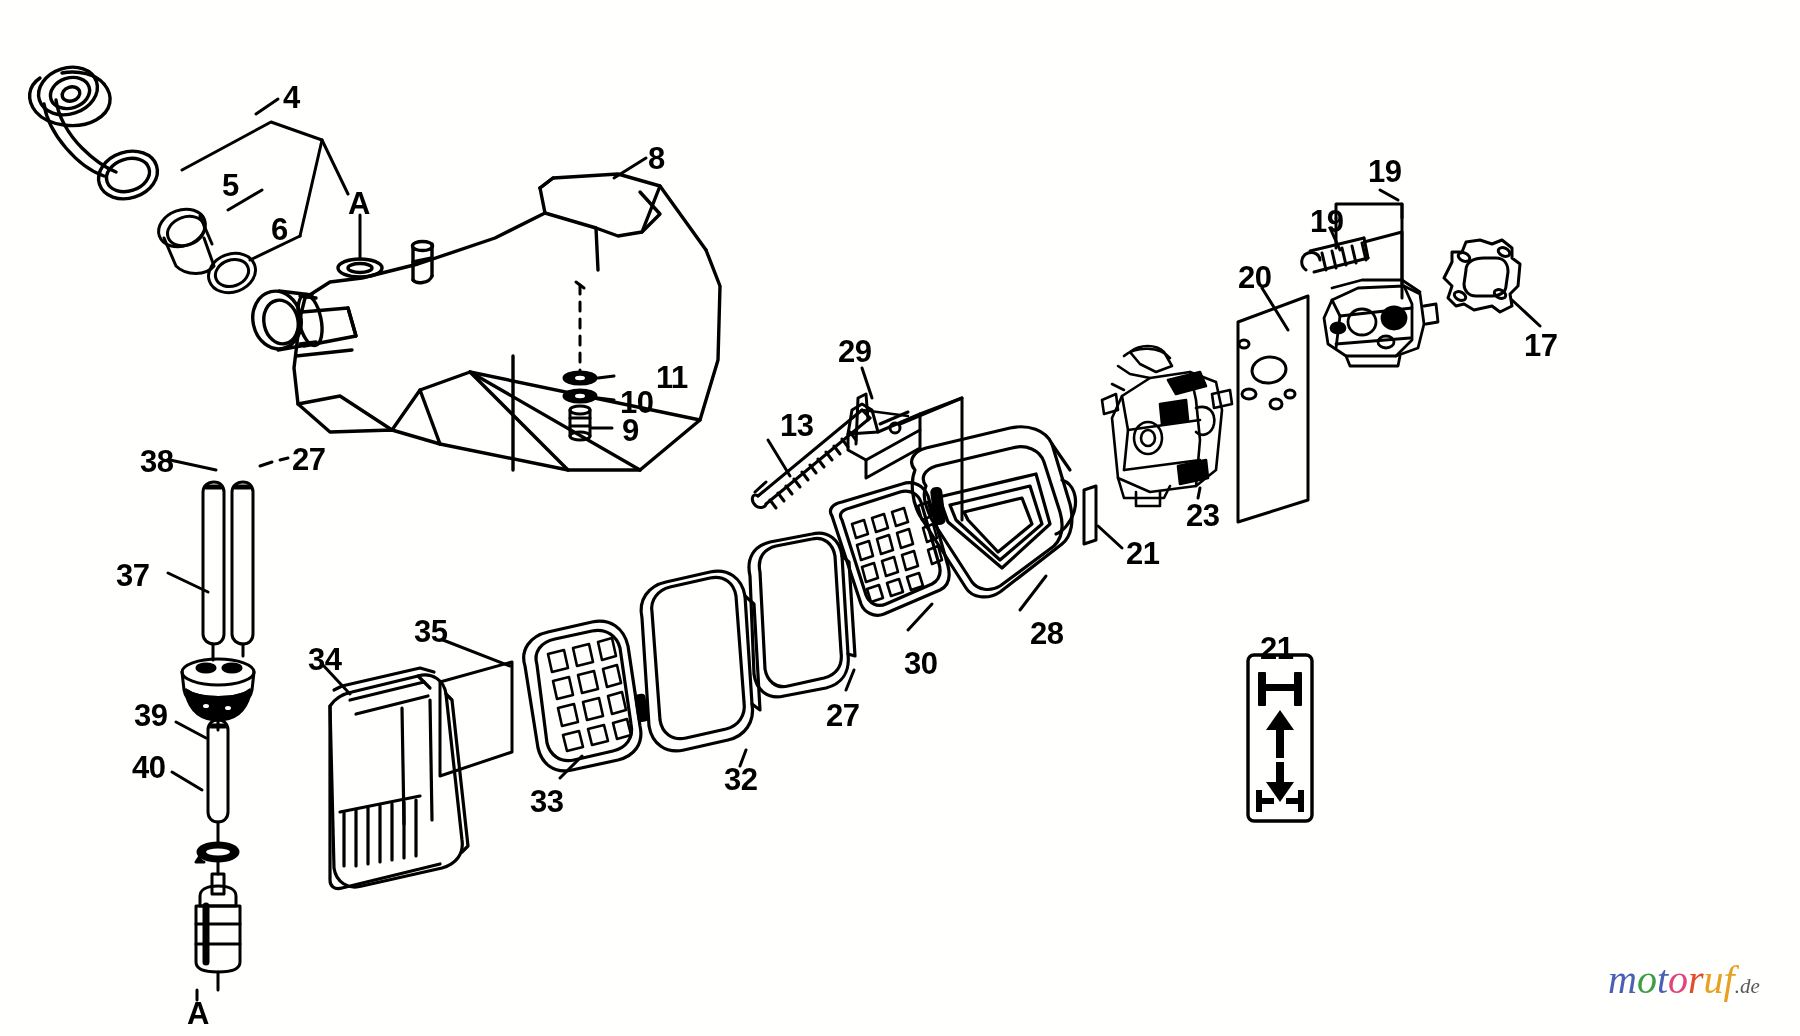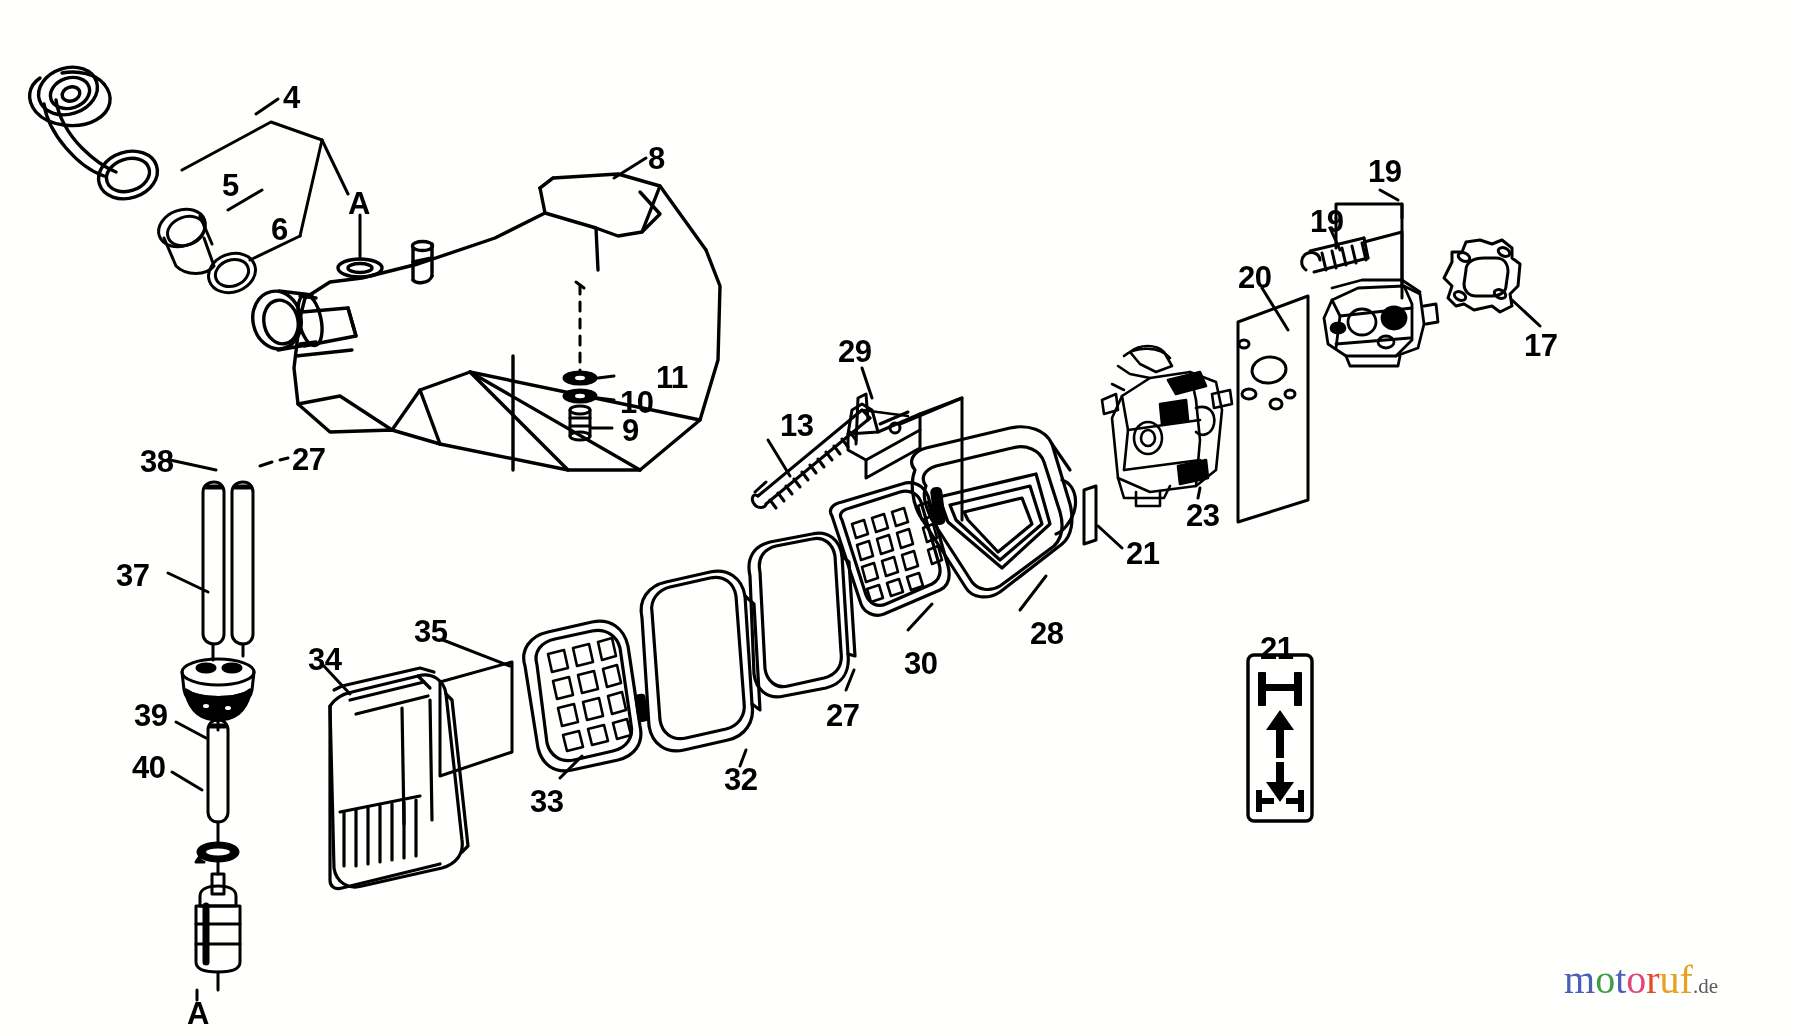--- a/index.html
+++ b/index.html
@@ -431,17 +431,17 @@
   <div class="callout" style="left:308px;top:644px;">34</div>
   <div class="callout" style="left:414px;top:616px;text-align:right;">35</div>
   <div class="callout" style="left:116px;top:560px;">37</div>
   <div class="callout" style="left:140px;top:446px;">38</div>
   <div class="callout" style="left:134px;top:700px;">39</div>
   <div class="callout" style="left:132px;top:752px;">40</div>
 
   <div class="sec-mark" style="left:348px;top:188px;">A</div>
   <div class="sec-mark" style="left:187px;top:998px;">A</div>
 
-  <div class="wm" style="left:1564px;top:956px;">
+  <div class="wm" style="left:1608px;top:956px;font-style:italic;">
     <span style="color:#4a5fb5">m</span><span style="color:#3e9c45">o</span><span style="color:#4a5fb5">t</span><span style="color:#e0457b">o</span><span style="color:#e24b2c">r</span><span style="color:#e8a020">u</span><span style="color:#e8a020">f</span><span class="suffix">.de</span>
   </div>
 
 </div>
 
 </body></html>

